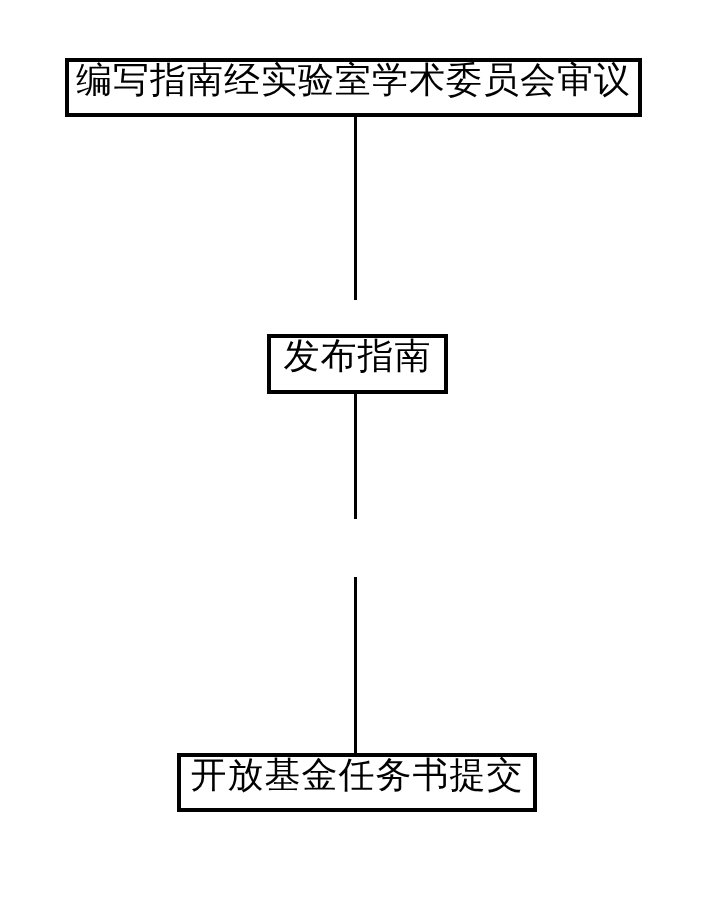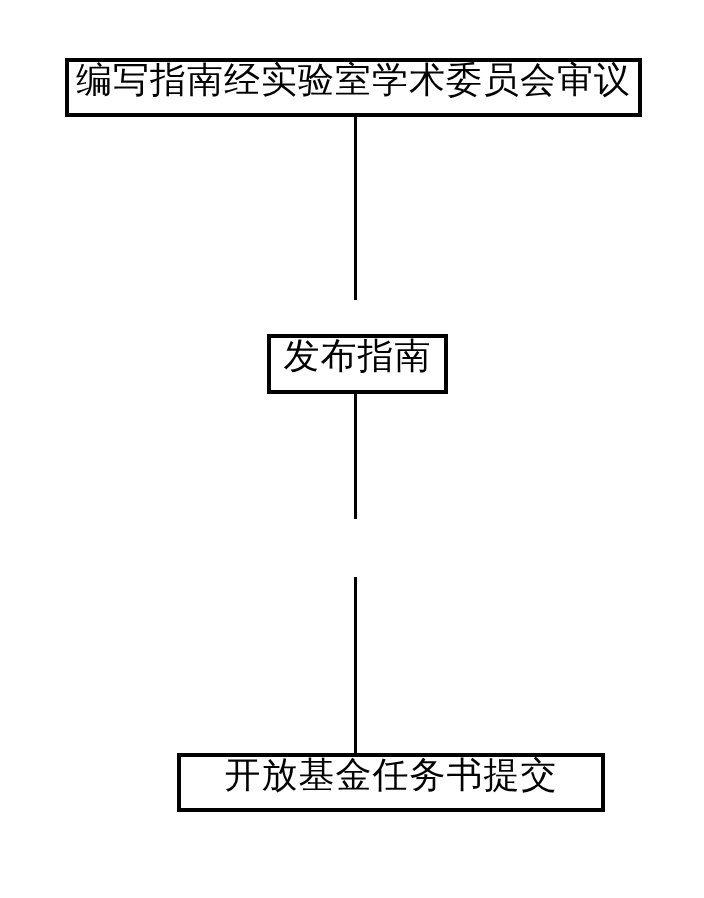--- a/index.html
+++ b/index.html
@@ -24,21 +24,21 @@
     justify-content: center;
     font-size: 36px;
     line-height: 1;
     white-space: nowrap;
     letter-spacing: 1px;
     z-index: 2;
   }
   .node-1 { left: 65px;  top: 58px;  width: 577px; height: 59px; }
   .node-2 { left: 267px; top: 298px; width: 181px; height: 60px; margin-top: 36px; }
   .node-3 { left: 122px; top: 517px; width: 470px; height: 62px; }
-  .node-4 { left: 177px; top: 753px; width: 428px; height: 59px; }
+  .node-4 { left: 177px; top: 753px; width: 360px; height: 59px; }
   .connector {
     position: absolute;
     left: 354px;
     width: 3px;
     background: #000000;
     z-index: 1;
   }
   .conn-1 { top: 115px; height: 185px; }
   .conn-2 { top: 356px; height: 163px; }
   .conn-3 { top: 577px; height: 178px; }

